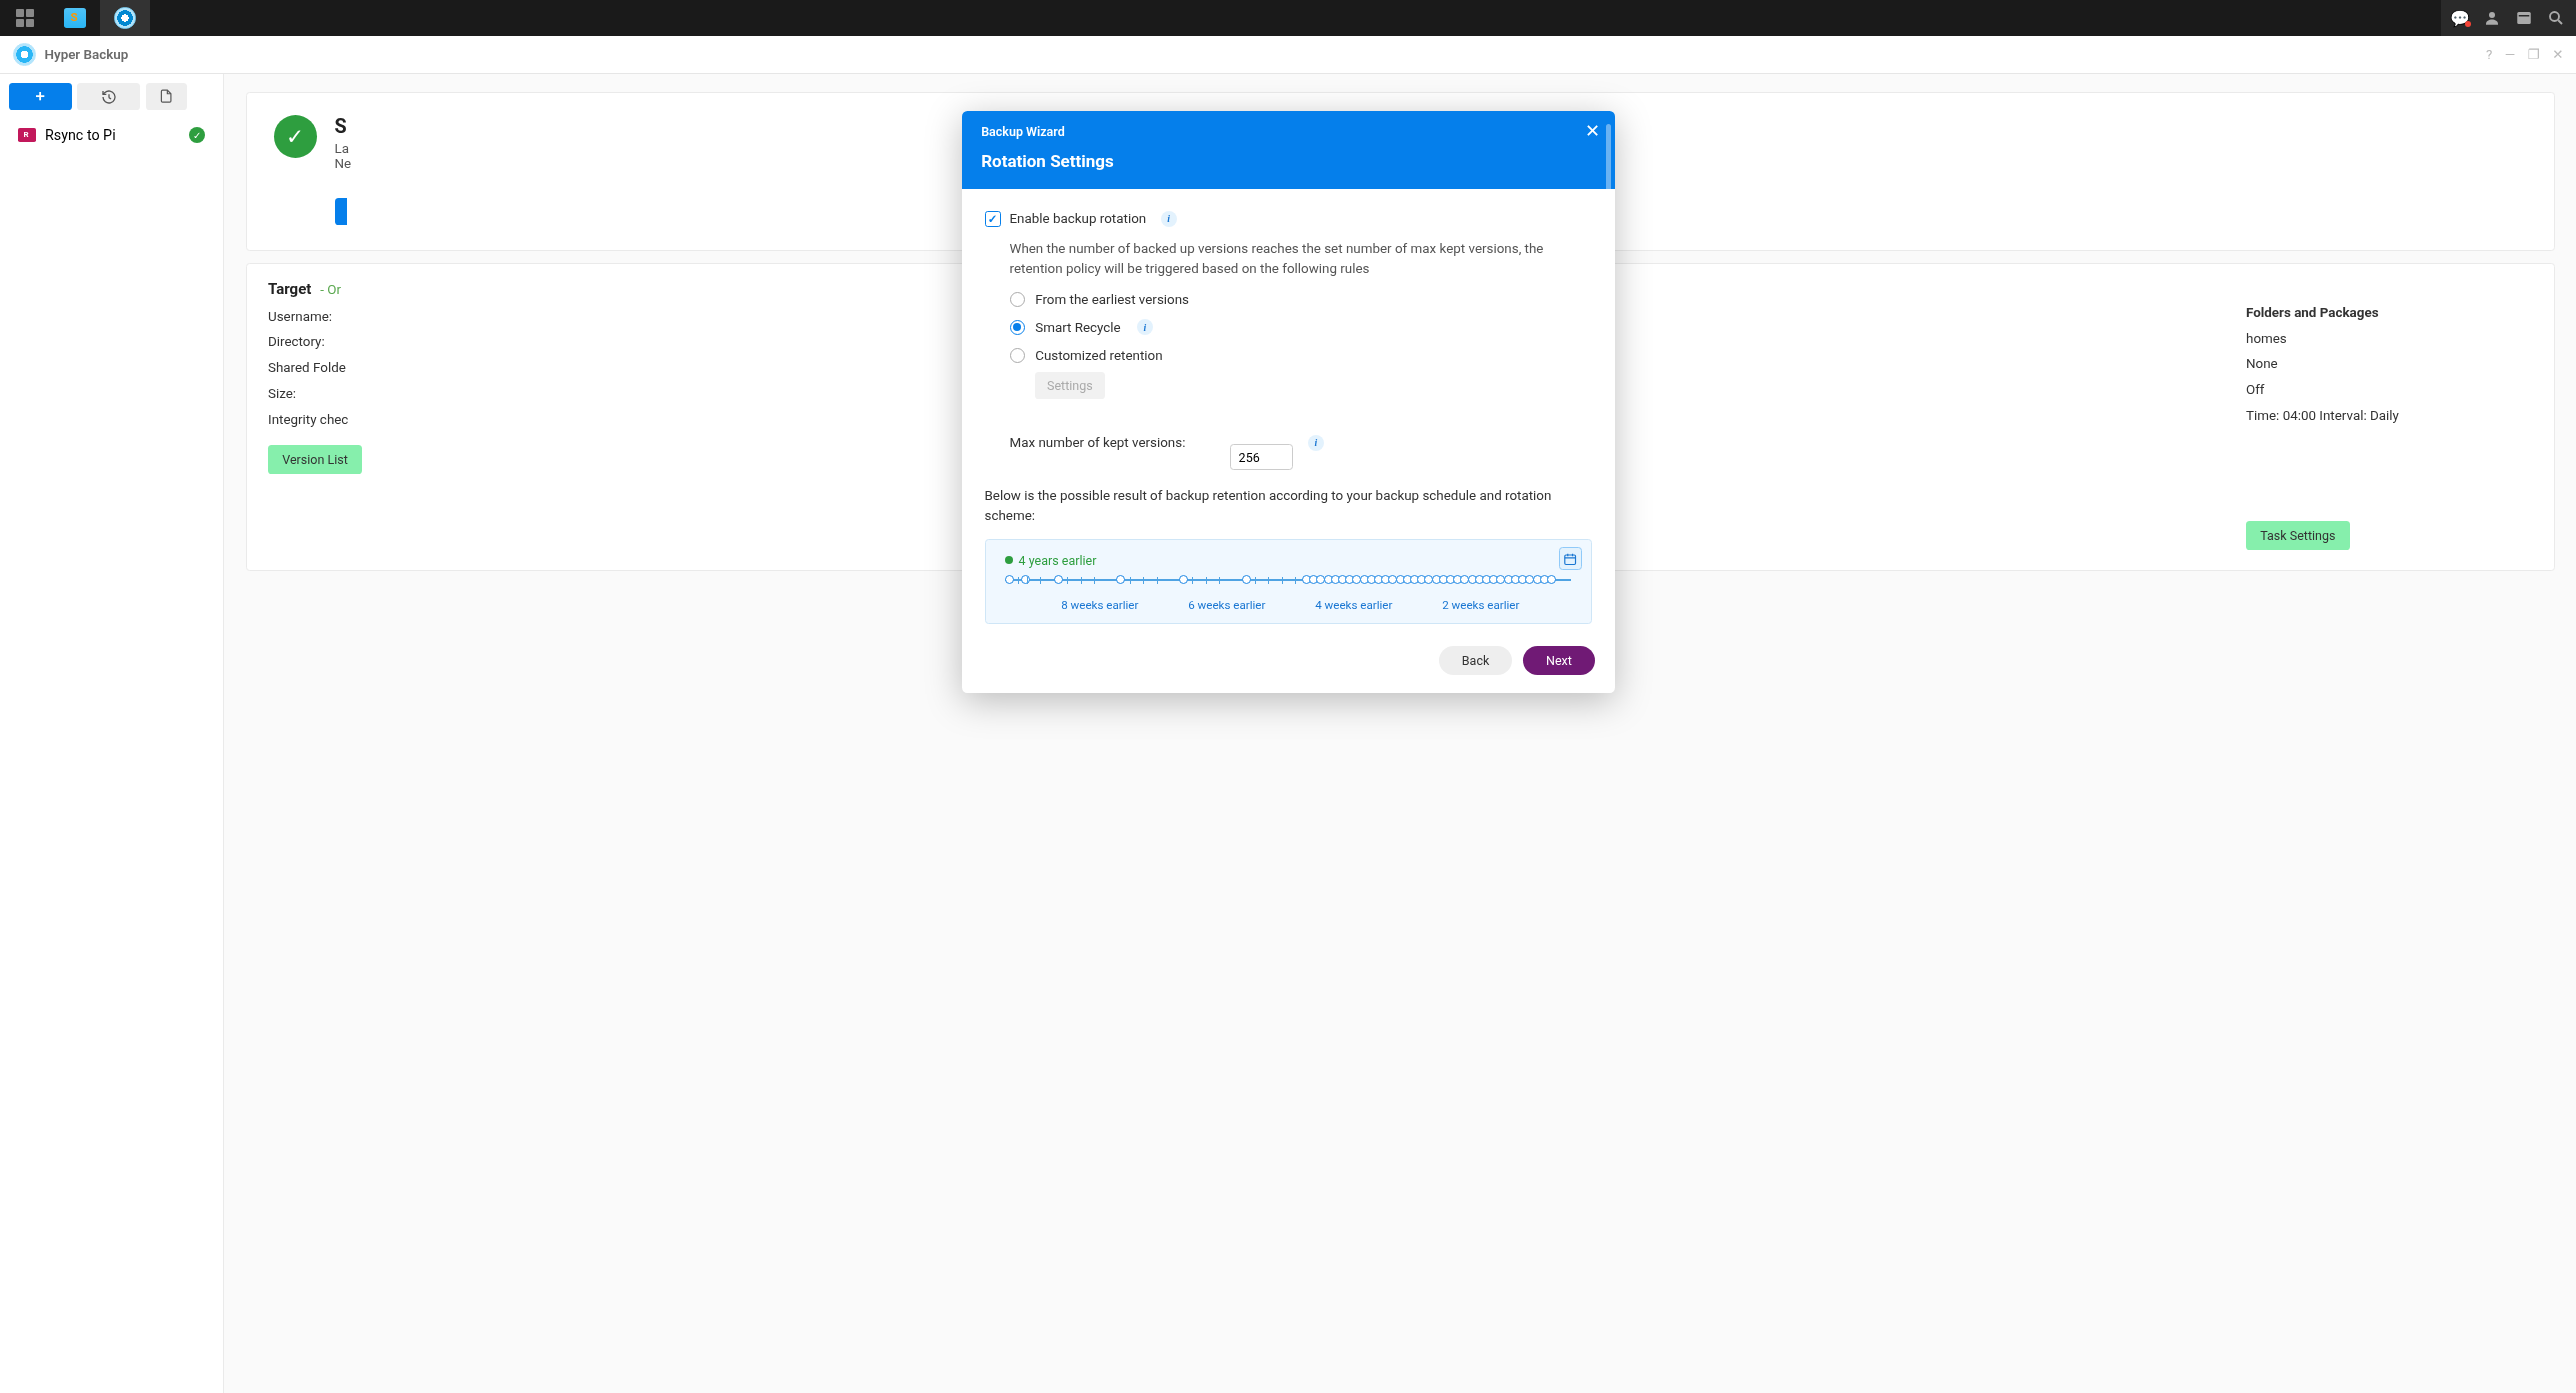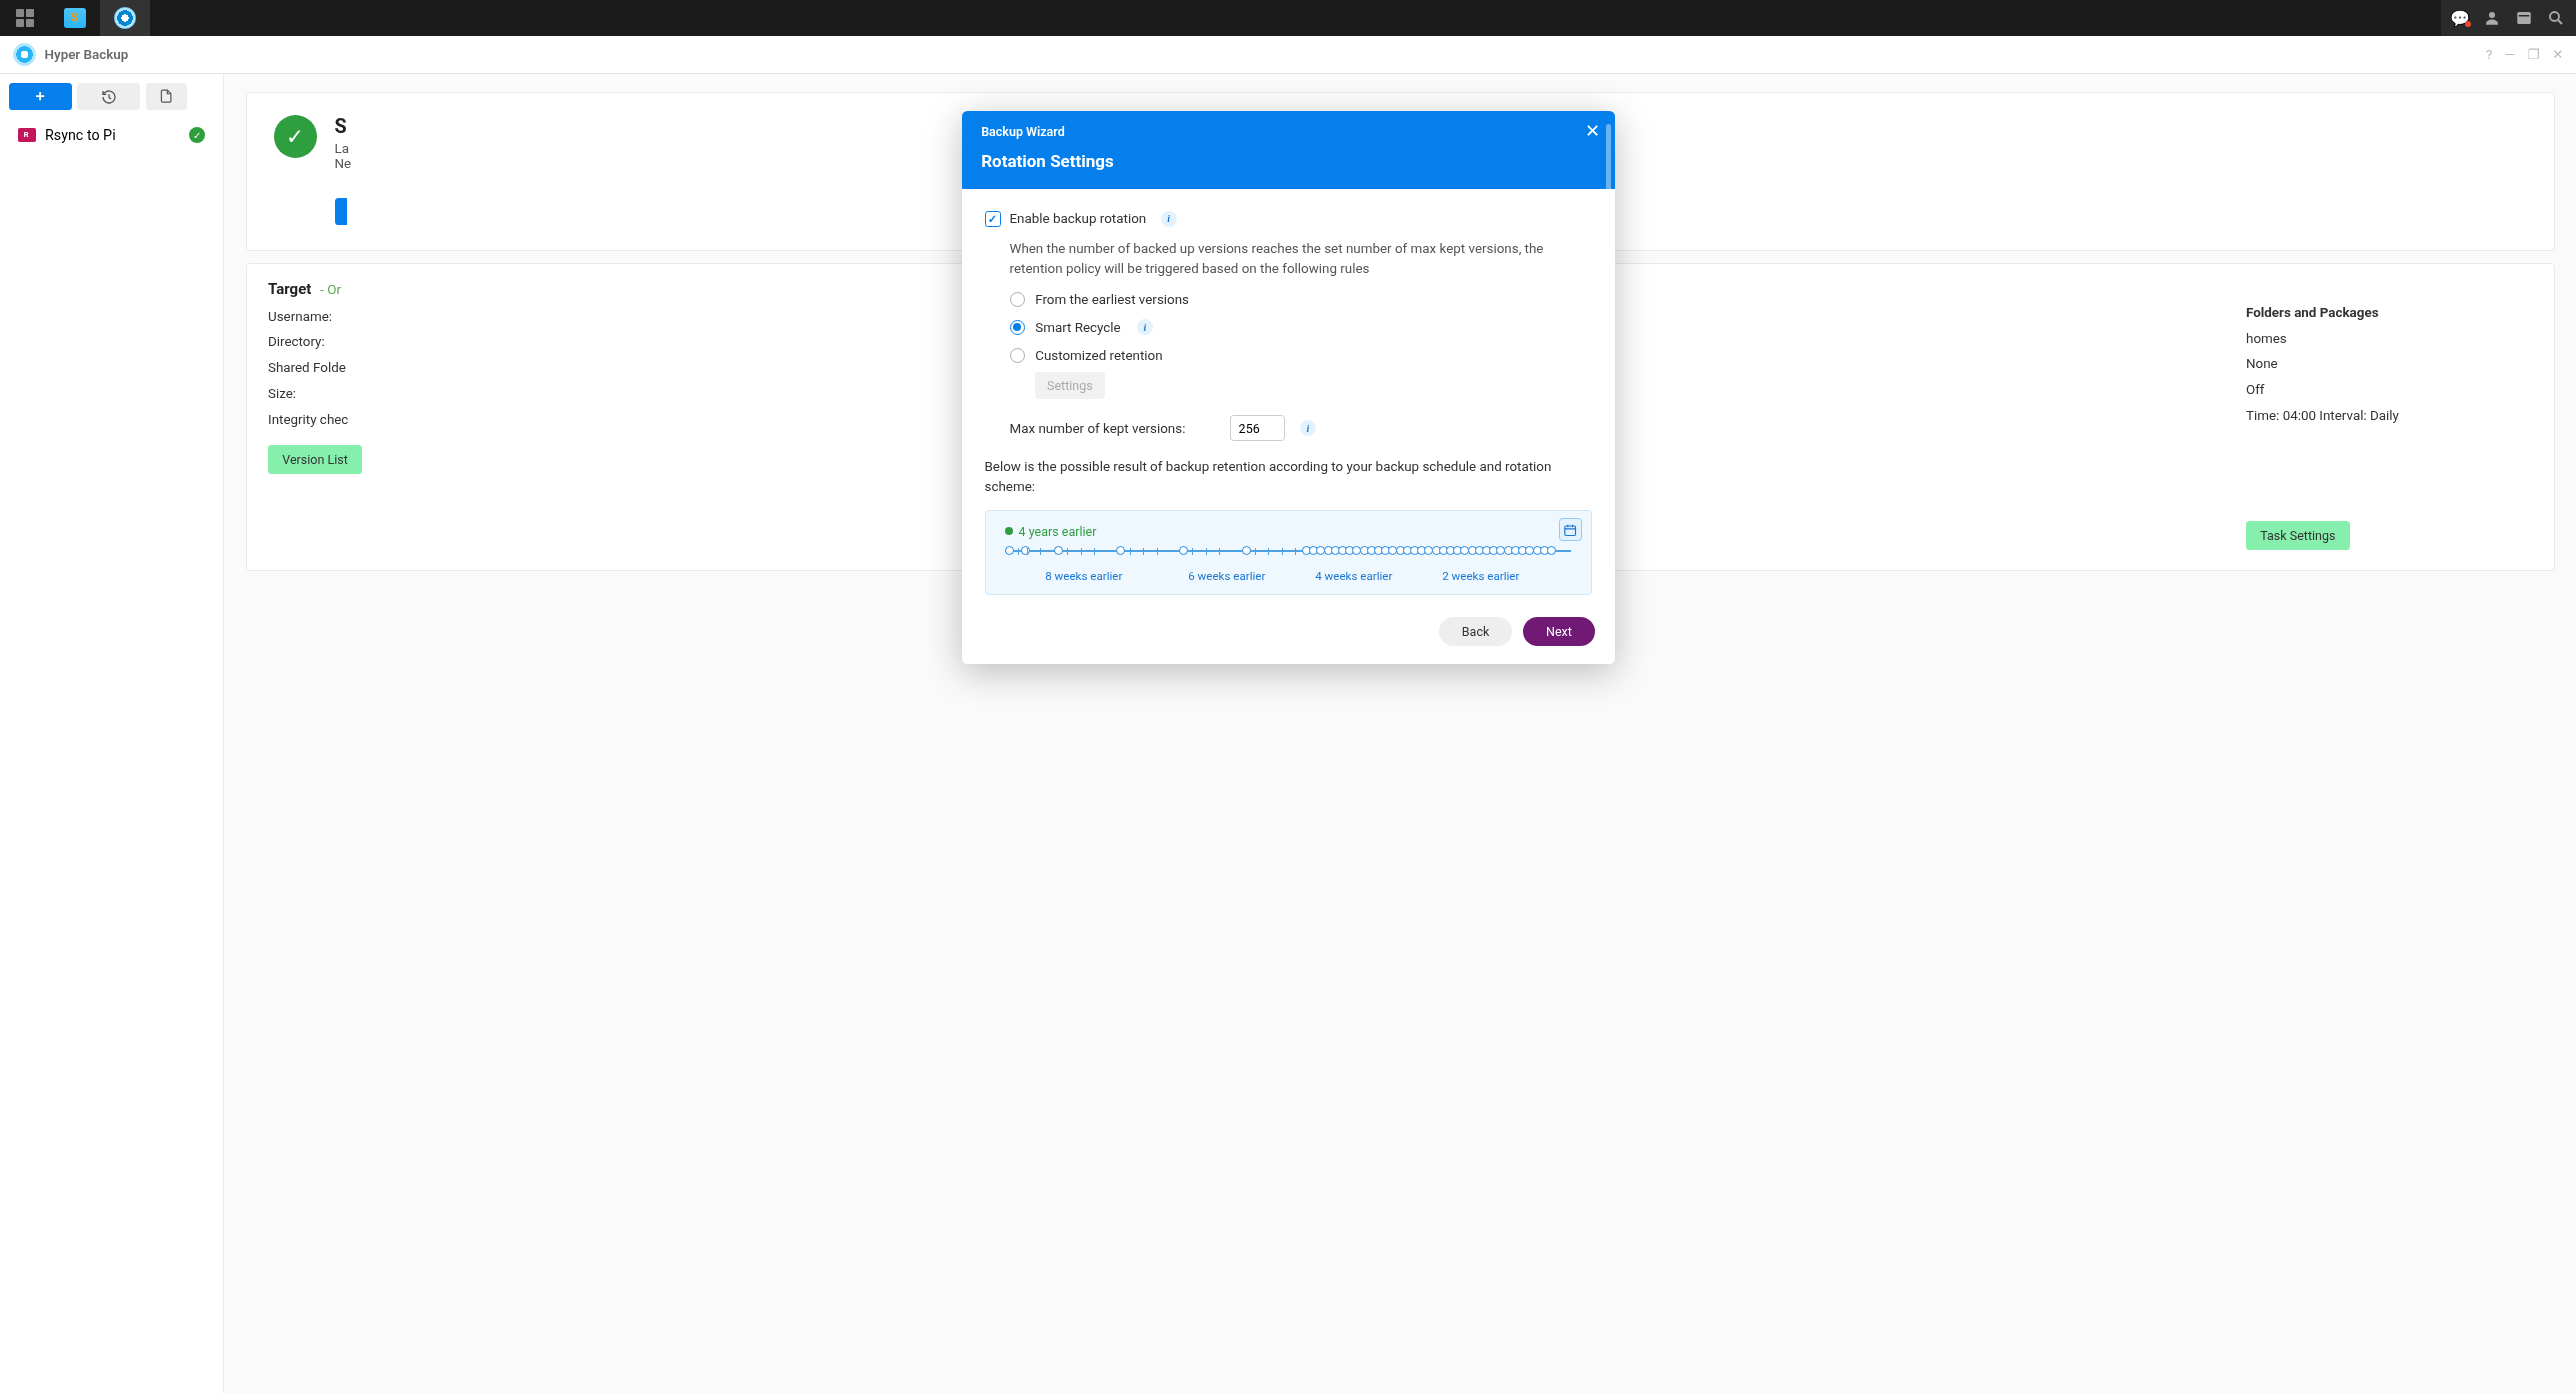--- a/index.html
+++ b/index.html
@@ -67,21 +67,21 @@
 .check-row { display: flex; align-items: center; gap: 9px; }
 .chk { width: 16px; height: 16px; border: 1.8px solid #057FEB; border-radius: 2.7px; display: flex; align-items: center; justify-content: center; color: #057FEB; font-size: 11.6px; font-weight: bold; }
 .info-badge { width: 16px; height: 16px; border-radius: 50%; background: #e3f2fd; color: #1976d2; font-size: 9.8px; font-weight: bold; font-style: italic; display: inline-flex; align-items: center; justify-content: center; margin-left: 5.4px; font-family: Georgia, serif; }
 .desc { margin: 12.5px 0 12.5px 25px; color: #555; line-height: 1.5; }
 .radio-row { display: flex; align-items: center; gap: 10.7px; margin-left: 25px; margin-top: 12.5px; }
 .radio { width: 15px; height: 15px; border: 1.3px solid #aaa; border-radius: 50%; display: flex; align-items: center; justify-content: center; }
 .radio.selected { border-color: #057FEB; }
 .radio.selected::after { content: ""; width: 8px; height: 8px; background: #057FEB; border-radius: 50%; }
 .settings-btn { margin-left: 50px; margin-top: 9px; background: #f1f1f1; color: #aaa; border: none; padding: 6.3px 12.5px; border-radius: 3.6px; font-size: 12.5px; }
 .max-row { margin-top: 16px; margin-left: 25px; display: flex; align-items: center; gap: 45px; }
-.num-input { width: 55px; padding: 4.5px 7.2px; border: 0.9px solid #ccc; border-radius: 3.6px; font-size: 12.5px; text-align: left; }
+.num-input { width: 63px; padding: 4.5px 7.2px; border: 0.9px solid #ccc; border-radius: 3.6px; font-size: 12.5px; text-align: left; margin-top: 29px; }
 .below-text { margin: 16px 0 12.5px 0; color: #333; line-height: 1.5; }
 
 .timeline-box { border: 0.9px solid #cfe6f7; background: #f0f8ff; border-radius: 3.6px; padding: 12.5px 14.3px 9px; position: relative; }
 .timeline-start { color: #2e9e3f; font-size: 12.5px; display: flex; align-items: center; gap: 5.4px; margin-bottom: 3.6px; margin-left: 5.4px; }
 .timeline-start .dot { width: 8px; height: 8px; background: #2e9e3f; border-radius: 50%; }
 .cal-icon { position: absolute; top: 7.2px; right: 9px; width: 23px; height: 23px; border: 0.9px solid #90caf9; border-radius: 3.6px; background: #e3f2fd; display: flex; align-items: center; justify-content: center; color: #1976d2; font-size: 12.5px; }
 .timeline-track { position: relative; height: 18px; margin-top: 3.6px; }
 .timeline-line { position: absolute; top: 8px; left: 5.4px; right: 5.4px; height: 1.8px; background: #4fa3e3; }
 .tl-dot { position: absolute; top: 3.6px; width: 9px; height: 9px; background: #fff; border: 1.8px solid #1e88e5; border-radius: 50%; }
 .tl-tick { position: absolute; top: 5.4px; width: 0.9px; height: 7.2px; background: #4fa3e3; }
@@ -358,21 +358,21 @@
               <span></span>
               <span></span>
               <span></span>
               <span></span>
               <span></span>
               <span></span>
               <span></span>
           </div>
         </div>
         <div class="timeline-labels">
-          <span style="left:84px;">8 weeks earlier</span>
+          <span style="left:100px;">8 weeks earlier</span>
           <span style="left:227px;">6 weeks earlier</span>
           <span style="left:354px;">4 weeks earlier</span>
           <span style="left:481px;">2 weeks earlier</span>
         </div>
       </div>
     </div>
 
     <div class="modal-footer">
       <button class="btn btn-back">Back</button>
       <button class="btn btn-next">Next</button>

